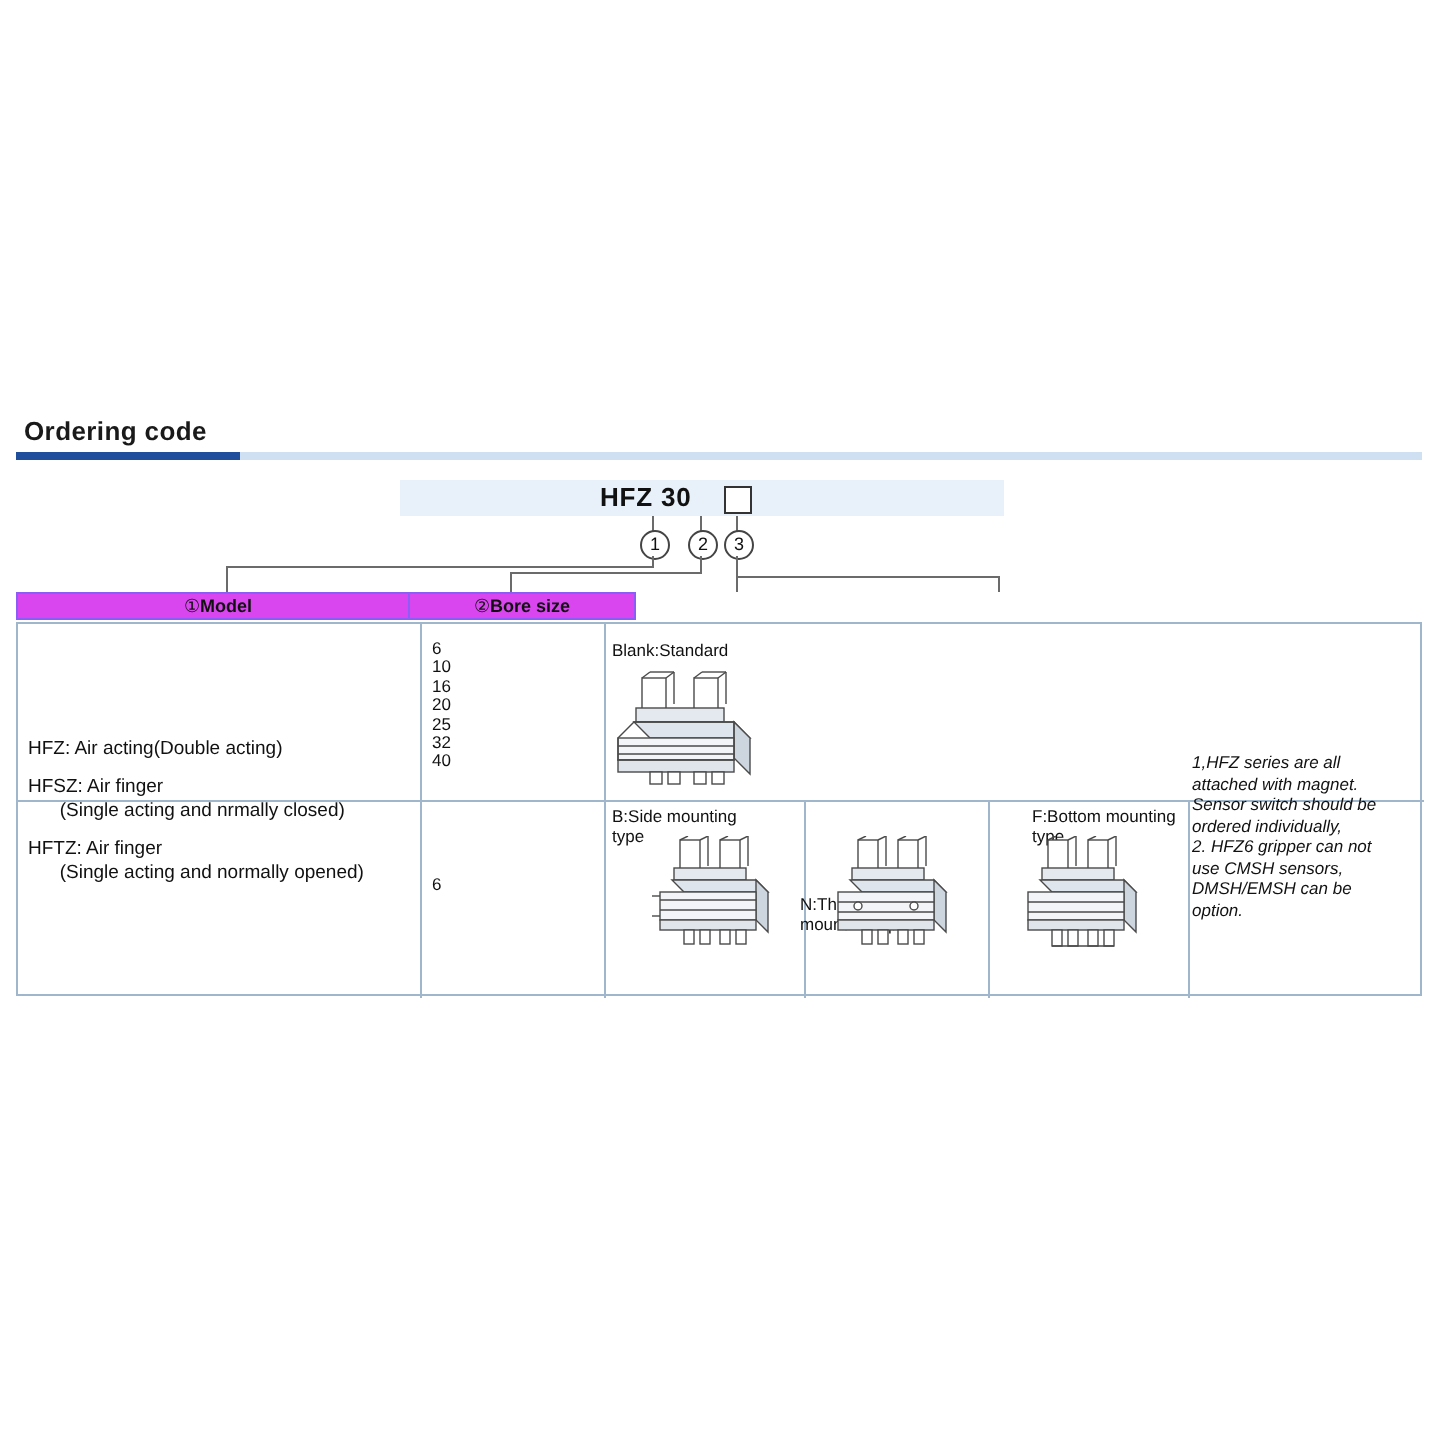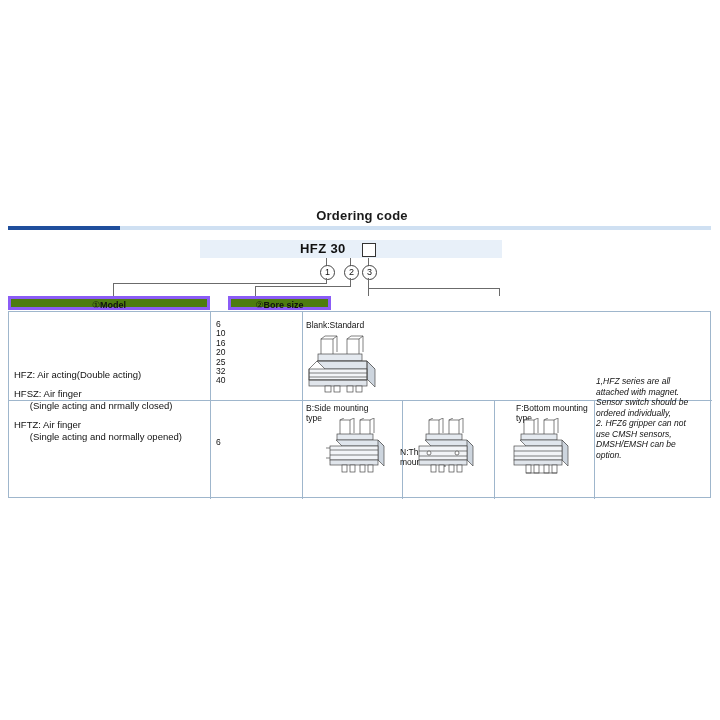--- a/index.html
+++ b/index.html
@@ -21,21 +21,20 @@
     width: 720px;
     height: 720px;
   }
 
   
   .title-block {
     position: absolute;
     left: 8px;
     top: 208px;
     width: 704px;
-    text-align: center;
   }
   .title-text {
     font-size: 13px;
     font-weight: bold;
     color: #1a1a1a;
     letter-spacing: 0.2px;
     padding-left: 4px;
   }
   .title-rule {
     margin-top: 3px;
@@ -88,22 +87,22 @@
     font-size: 9px;
     line-height: 12px;
     text-align: center;
     color: #111;
   }
 
   
   .hdr {
     position: absolute;
     height: 14px;
-    background: #4d7c0f;
-    border: 3px solid #8b5cf6;
+    background: #d946ef;
+    border: 1px solid #8b5cf6;
     box-sizing: border-box;
     font-size: 9px;
     color: #111;
     line-height: 12px;
   }
   .hdr span.lbl { font-weight: bold; }
   .hdr-center { text-align: center; }
 
   
   .tbl {
@@ -207,21 +206,21 @@
   <div class="leader" style="left:255px; top:286px; width:96px; height:1px;"></div>
   <div class="leader" style="left:350px; top:278px; width:1px; height:9px;"></div>
 
   <div class="leader" style="left:368px; top:278px; width:1px; height:18px;"></div>
   <div class="leader" style="left:368px; top:288px; width:131px; height:1px;"></div>
   <div class="leader" style="left:499px; top:288px; width:1px; height:8px;"></div>
 
   <div class="hdr hdr-center" style="left:8px; top:296px; width:202px;">
     <span>①</span><span class="lbl">Model</span>
   </div>
-  <div class="hdr hdr-center" style="left:228px; top:296px; width:103px;">
+  <div class="hdr hdr-center" style="left:204px; top:296px; width:114px;">
     <span>②</span><span class="lbl">Bore size</span>
   </div>
 
   <div class="tbl">
     <div class="vline" style="left:201px;"></div>
     <div class="vline" style="left:293px;"></div>
     <div class="hline" style="top:88px;"></div>
     <div class="vline" style="left:393px; top:88px; height:99px;"></div>
     <div class="vline" style="left:485px; top:88px; height:99px;"></div>
     <div class="vline" style="left:585px; top:88px; height:99px;"></div>

